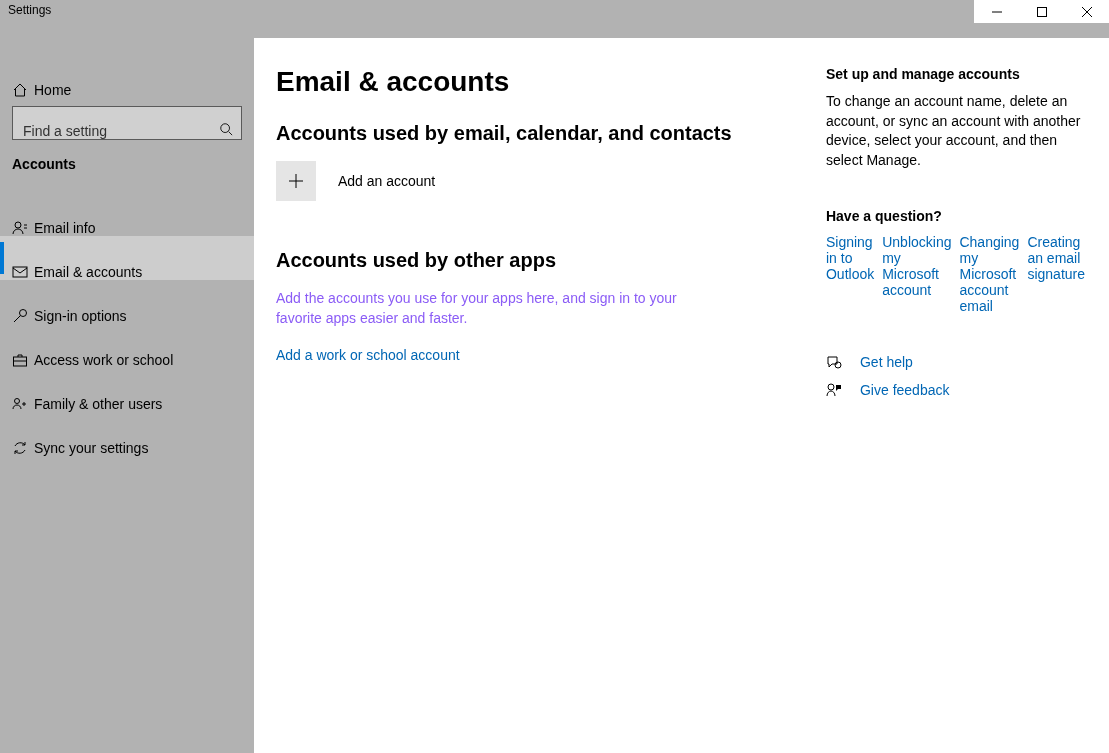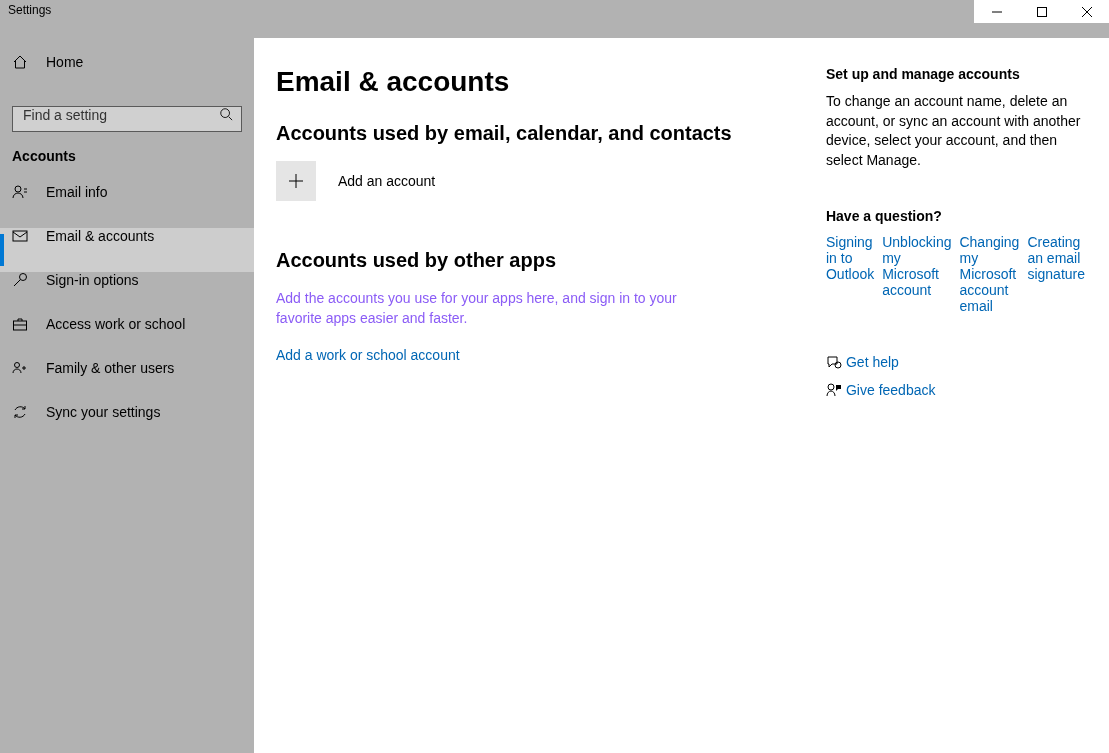--- a/index.html
+++ b/index.html
@@ -7,45 +7,45 @@
   .window { display: flex; flex-direction: column; width: 1109px; height: 753px; }
   .titlebar { height: 38px; display: flex; align-items: flex-start; background: #b2b2b2; }
   .titlebar .title { padding: 3px 0 0 8px; font-size: 12px; flex: 0 0 auto; }
   .titlebar .spacer { flex: 1; }
   .title-btn { width: 45px; height: 23px; display: flex; align-items: center; justify-content: center; }
   .title-btn svg { width: 10px; height: 10px; }
   .titlebar .sys-right { display: flex; background: #fff; }
   .body { flex: 1; display: flex; min-height: 0; }
   
   .sidebar { width: 294px; background: #b2b2b2; display: flex; flex-direction: column; padding-top: 16px; }
-  .nav-item { height: 44px; display: flex; align-items: flex-start; padding-left: 12px; gap: 18px; cursor: default; position: relative; }
+  .nav-item { height: 44px; display: flex; align-items: flex-end; padding-left: 12px; gap: 6px; cursor: default; position: relative; }
   .nav-item.selected::before { content: ""; position: absolute; left: 0; top: 6px; bottom: 6px; width: 4px; background: #0078d4; }
   .nav-item.selected { background: rgba(255,255,255,0.35); }
   .nav-item .icon { width: 16px; height: 16px; display: flex; align-items: center; justify-content: center; }
   .nav-item .label { font-size: 14px; }
-  .searchbox { margin: 8px 12px 2px 12px; height: 26px; background: #d0d0d0; border: 1px solid #5a5a5a; display: flex; align-items: flex-start; padding: 0 8px 0 10px; }
+  .searchbox { margin: 8px 12px 2px 12px; height: 34px; background: #d0d0d0; border: 1px solid #5a5a5a; display: flex; align-items: flex-end; padding: 0 8px 0 10px; }
   .searchbox input { flex: 1; border: none; background: transparent; outline: none; font-size: 14px; font-family: inherit; }
   .searchbox input::placeholder { color: #333; }
   .section-header { padding: 14px 12px 10px 12px; font-weight: 600; font-size: 14px; }
   .sidebar-group { margin-top: 10px; }
   
   .main { flex: 1; padding: 28px 24px 0 22px; display: flex; gap: 30px; }
   .content-col { flex: 0 0 520px; }
   .right-col { flex: 0 0 225px; margin-left: auto; }
   h1 { font-size: 28px; font-weight: 600; margin-bottom: 24px; }
   h2 { font-size: 20px; font-weight: 600; margin-bottom: 16px; }
   .add-account-row { display: flex; align-items: center; gap: 22px; margin-bottom: 48px; }
   .plus-box { width: 40px; height: 40px; background: #e5e5e5; display: flex; align-items: center; justify-content: center; }
   .plus-box svg { width: 16px; height: 16px; }
   .body-text { font-size: 14px; line-height: 1.45; color: #8b5cf6; margin-bottom: 18px; max-width: 420px; }
   .link { color: #0066b4; cursor: pointer; font-size: 14px; }
   .right-heading { font-size: 14px; font-weight: 600; margin-bottom: 10px; }
   .right-text { font-size: 14px; line-height: 1.4; margin-bottom: 38px; }
   .qa-links { display: flex; flex-direction: row; gap: 8px; margin-bottom: 40px; }
-  .help-row { display: flex; align-items: center; gap: 4px; margin-bottom: 12px; }
+  .help-row { display: flex; align-items: center; gap: 18px; margin-bottom: 12px; }
   .help-row .hicon { width: 16px; height: 16px; display:flex; align-items:center; justify-content:center; }
   svg { stroke: currentColor; fill: none; stroke-width: 1; }
 </style>
 </head>
 <body>
 
 <div class="window">
 
   <div class="titlebar">
     <div class="title">Settings</div>

